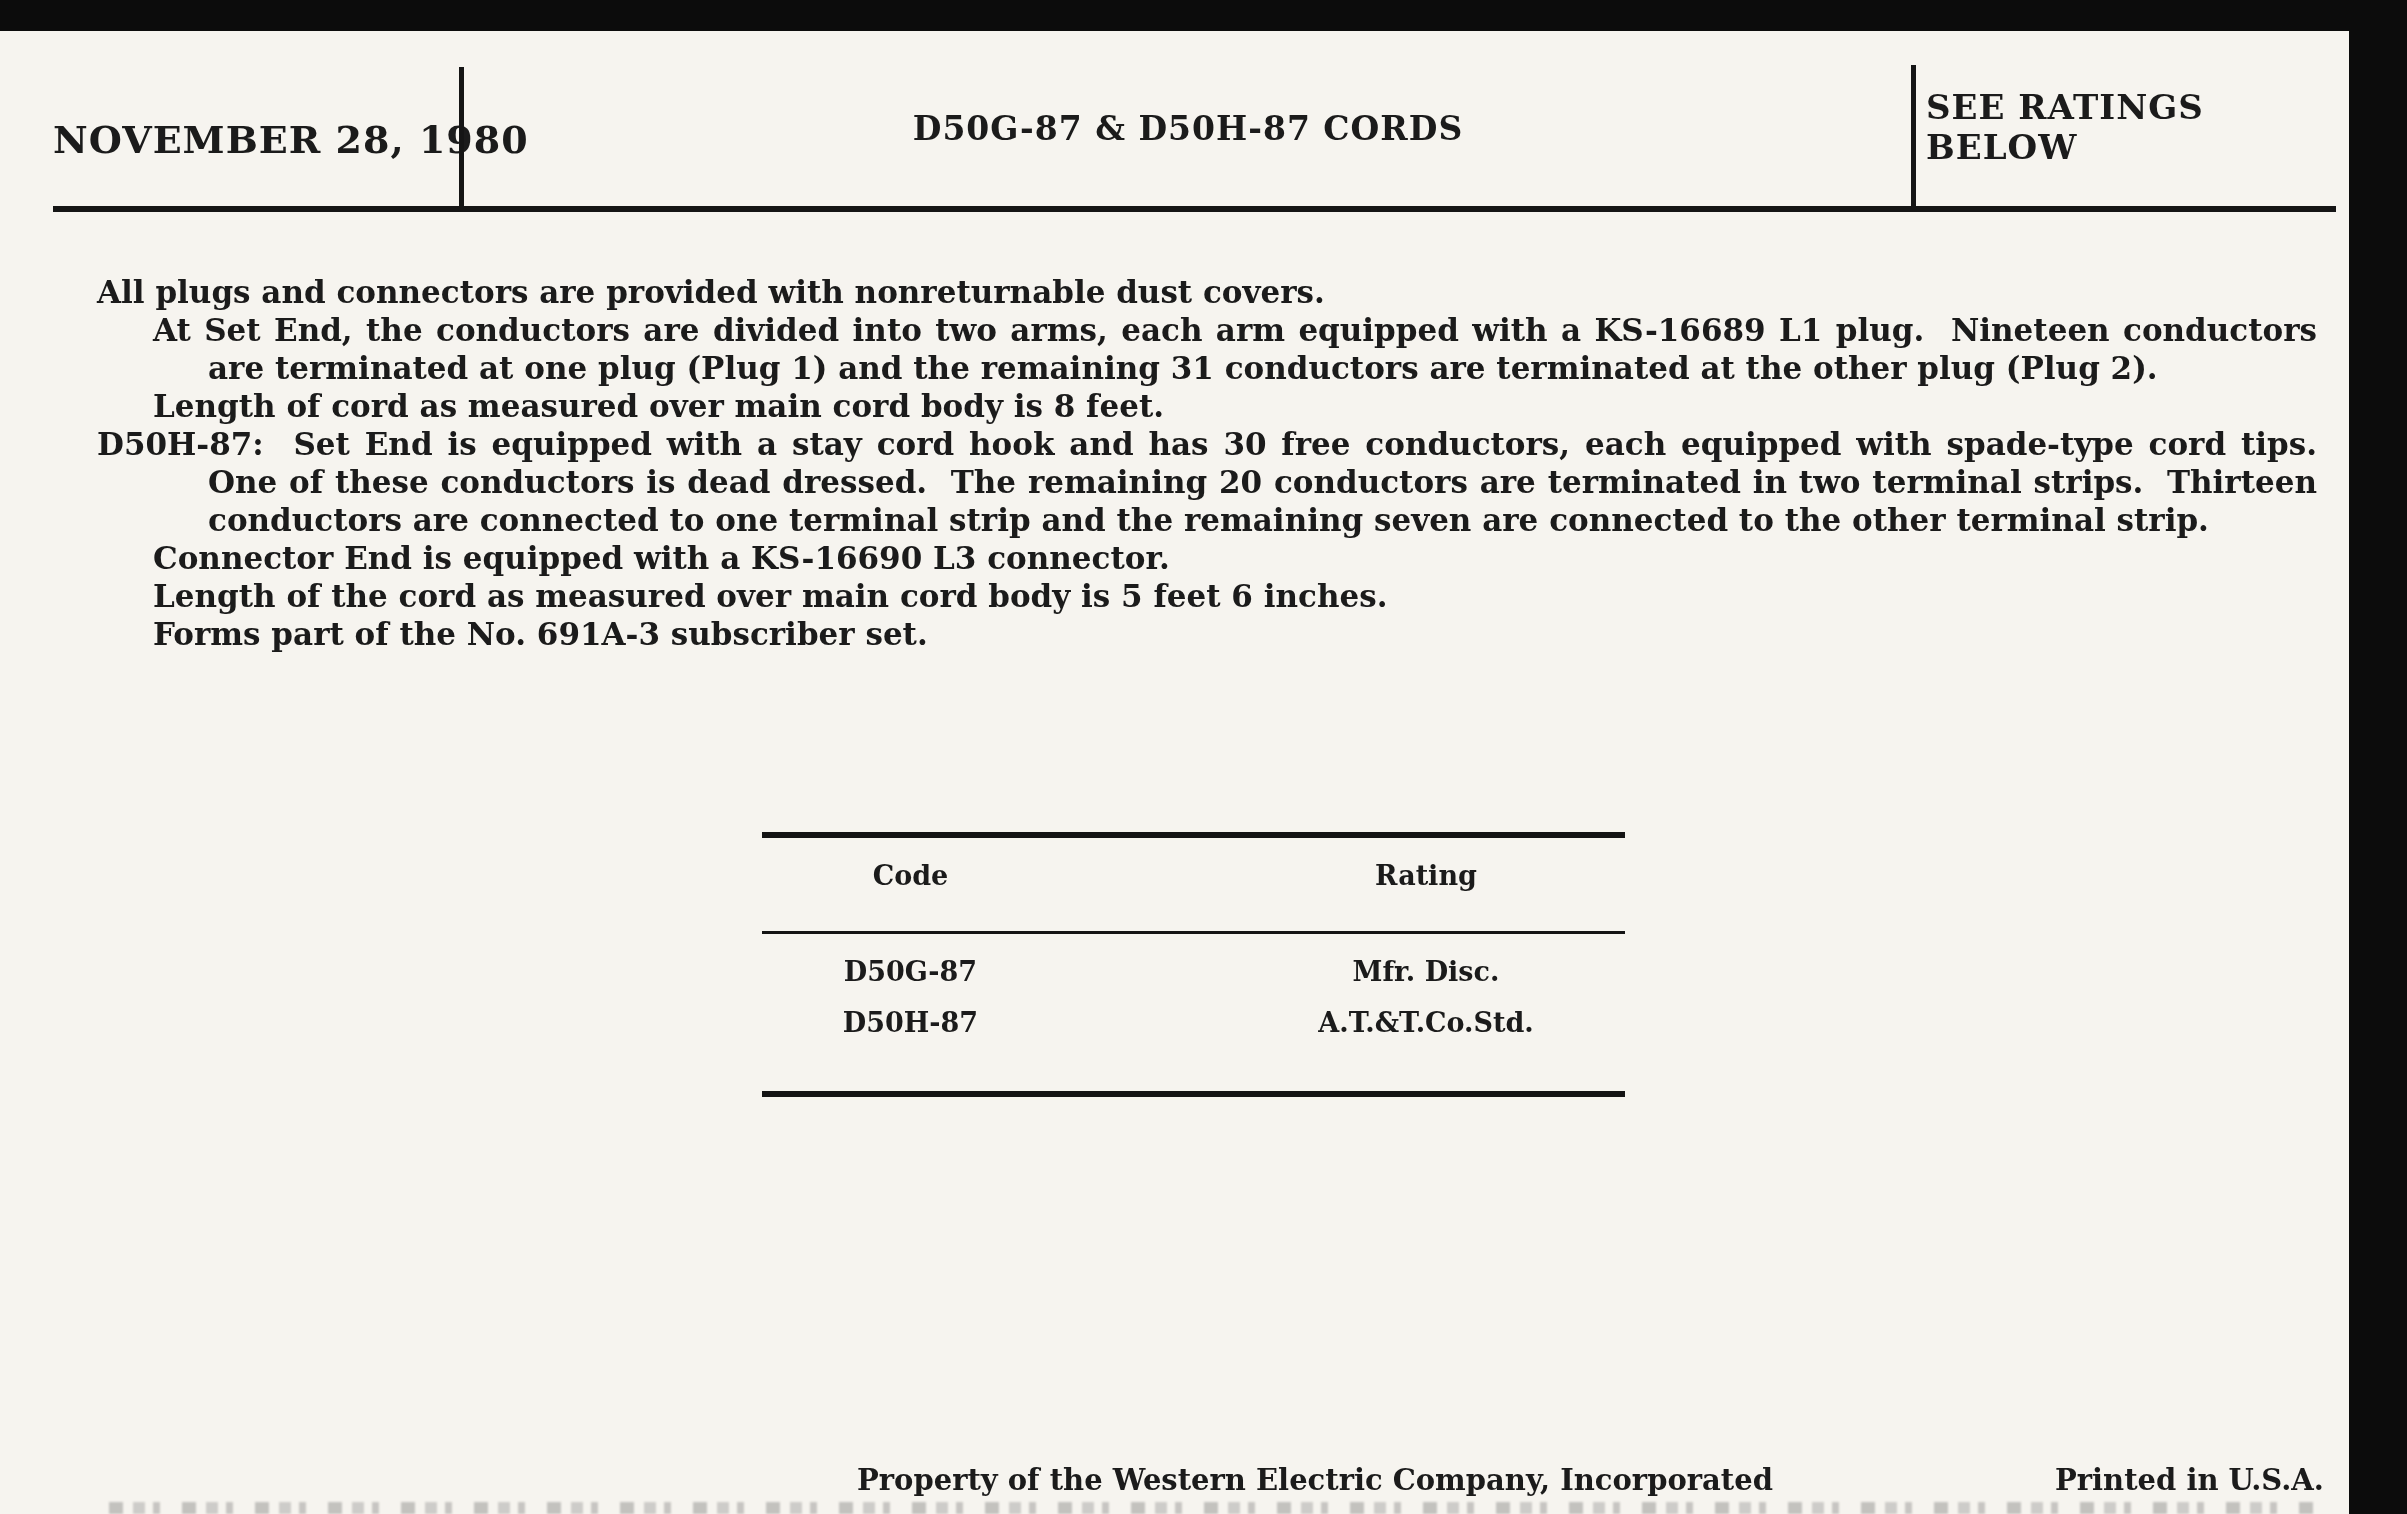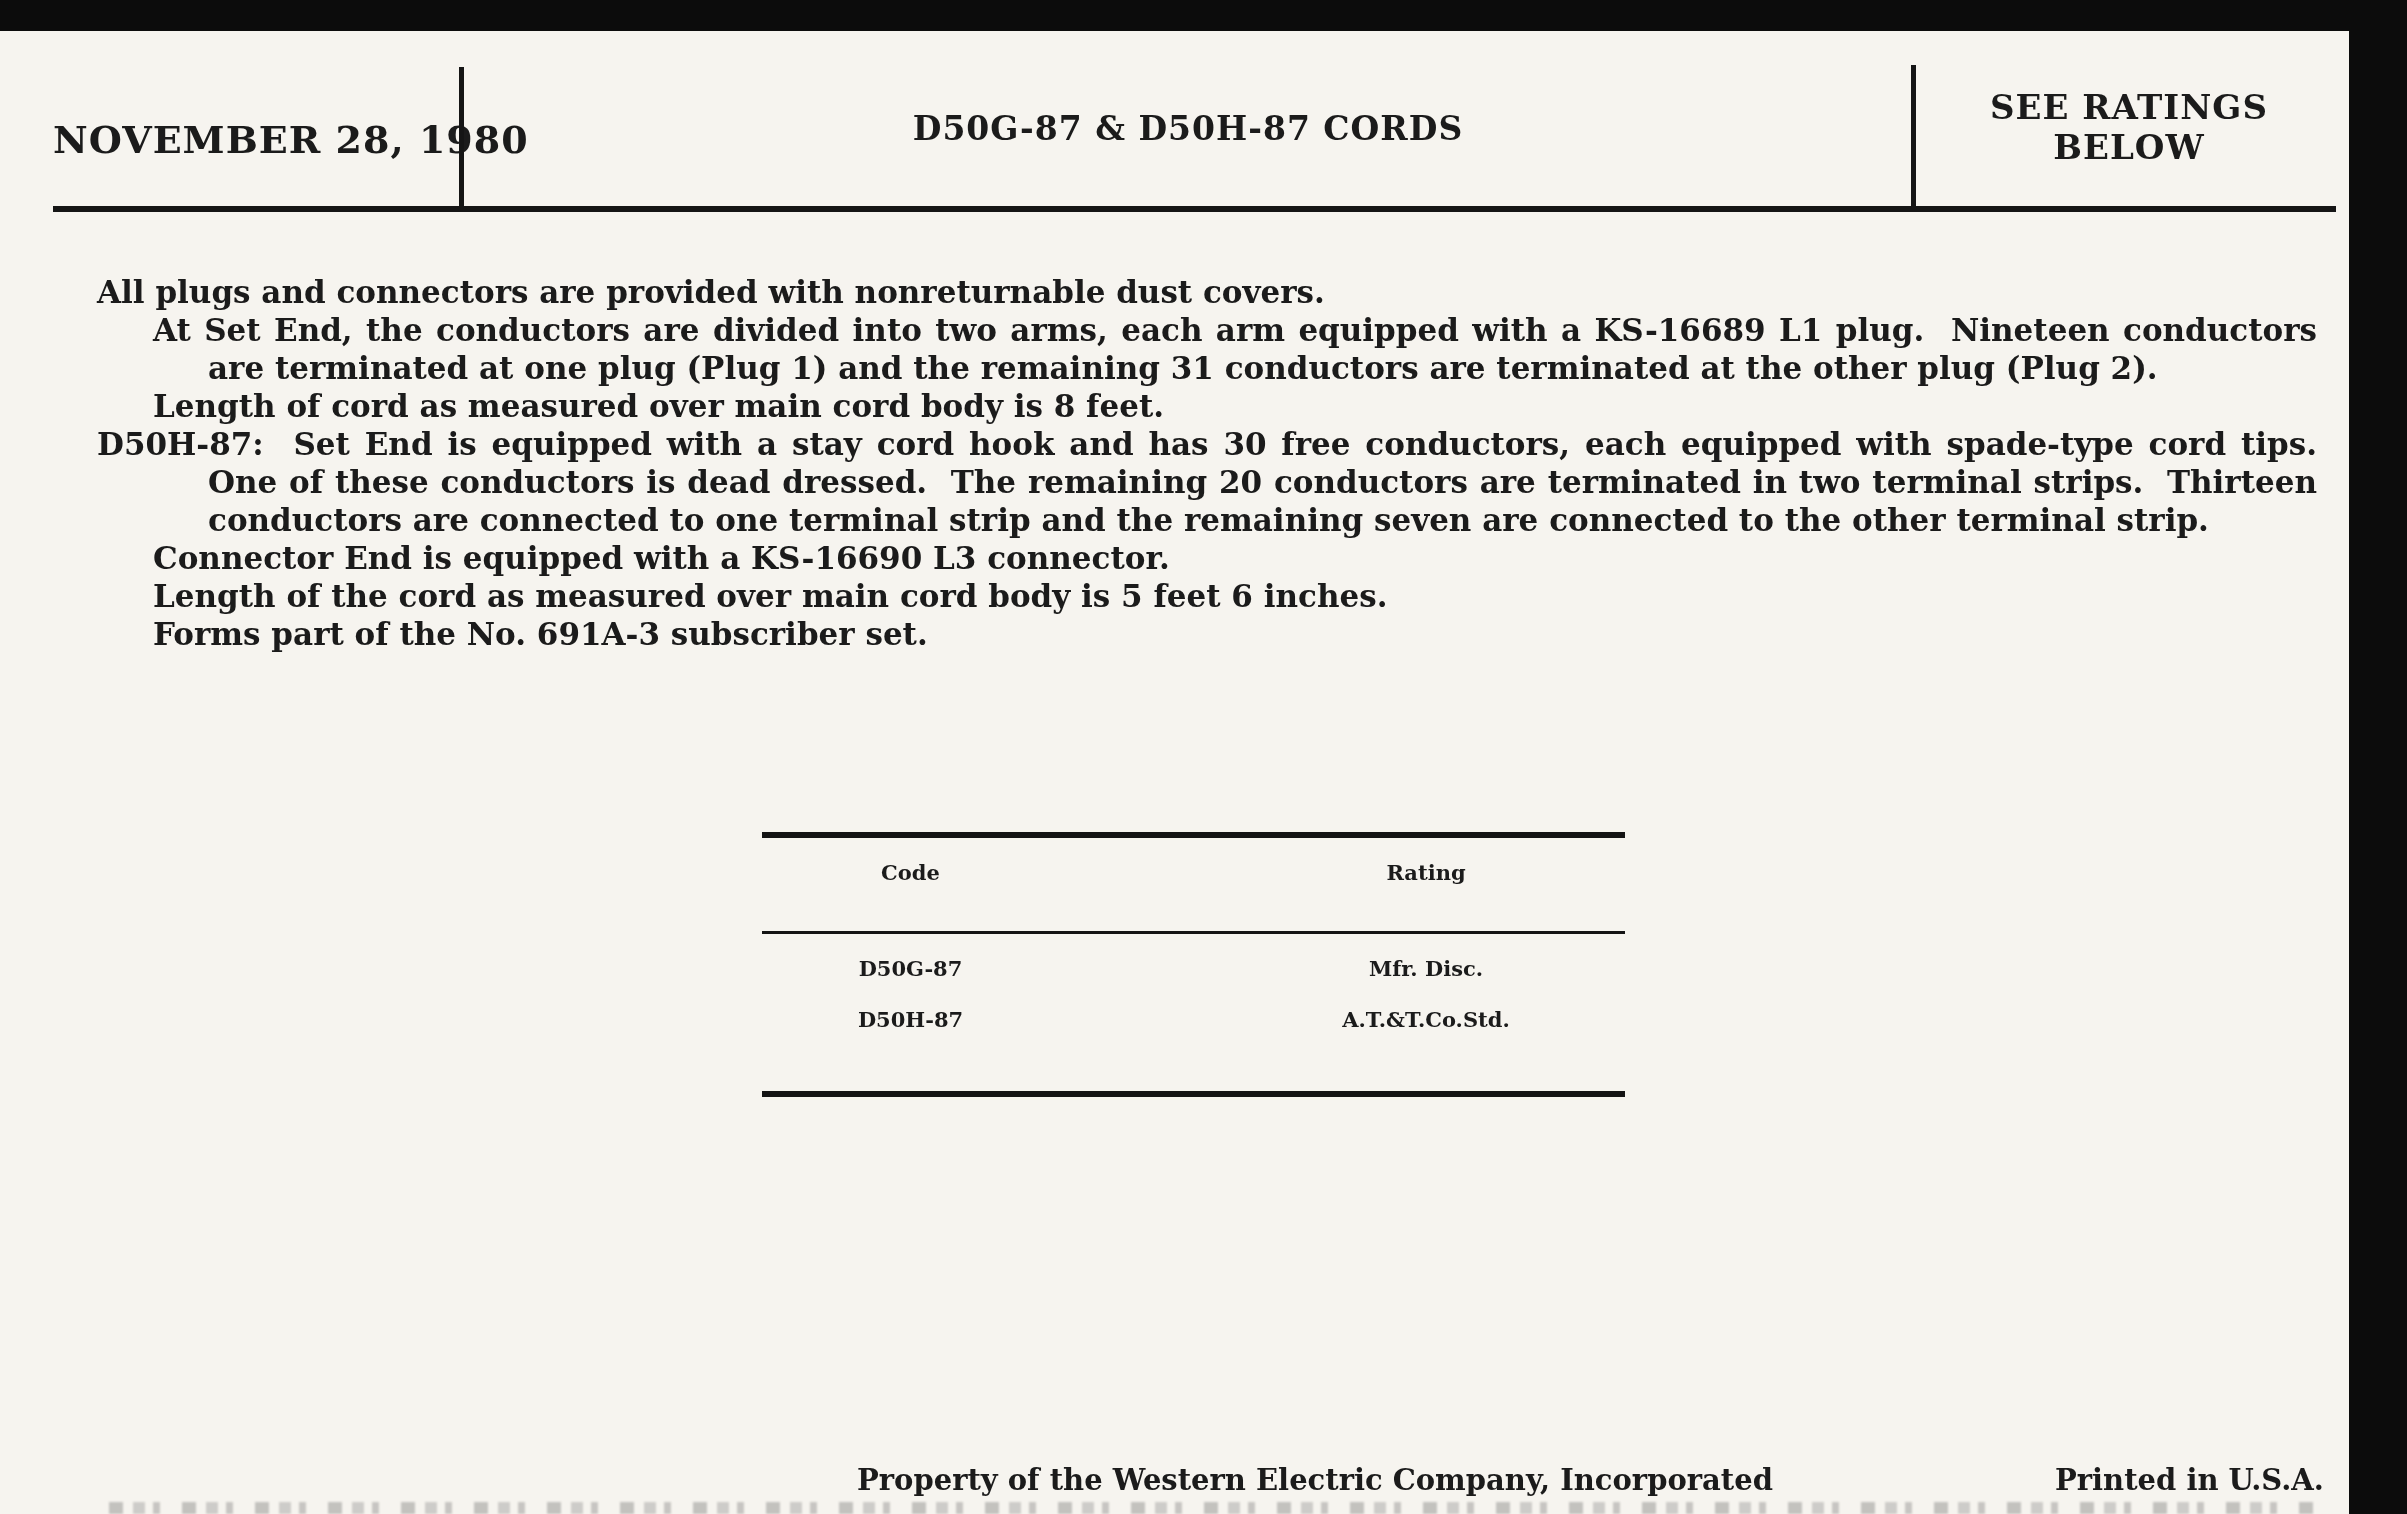--- a/index.html
+++ b/index.html
@@ -12,40 +12,40 @@
     color:#1b1b1b;
     overflow:hidden;
   }
   
   .scan-top   { position:absolute; top:0; left:0; width:2408px; height:31px; background:#0c0c0c; }
   .scan-right { position:absolute; top:0; right:0; width:59px; height:1515px; background:#0c0c0c; }
 
   
   .hdr-date  { position:absolute; left:53px;  top:117px; font-size:38px; letter-spacing:1px; white-space:nowrap; }
   .hdr-title { position:absolute; left:495px; top:109px; width:1386px; text-align:center; font-size:33px; letter-spacing:1px; white-space:nowrap; }
-  .hdr-note  { position:absolute; left:1926px; top:87px; width:406px; text-align:center; font-size:34px; line-height:40px; letter-spacing:1px; }
+  .hdr-note  { position:absolute; left:1926px; top:87px; width:406px; text-align:left; font-size:34px; line-height:40px; letter-spacing:1px; }
   .hdr-vline-l { position:absolute; left:459px;  top:67px; width:5px; height:145px; background:#151515; }
   .hdr-vline-r { position:absolute; left:1911px; top:65px; width:5px; height:147px; background:#151515; }
   .hdr-rule    { position:absolute; left:53px; top:206px; width:2283px; height:6px; background:#151515; }
 
   
   .body-text { position:absolute; left:97px; top:257px; width:2220px; font-size:31px; line-height:38px; }
   .para     { text-align:justify; white-space:pre-wrap; }
   .mt       { margin-top:16px; }
   .sub      { margin-left:56px; }
   .sub-hang { margin-left:111px; text-indent:-55px; }
   .top-hang { margin-left:111px; text-indent:-111px; }
 
   
   .rtable  { position:absolute; left:762px; top:832px; width:863px; height:269px; }
   .rt-rule { position:absolute; left:0; width:100%; background:#141414; }
   .rt-top  { top:0;     height:6px; }
   .rt-mid  { top:99px; height:3px; }
   .rt-bot  { top:259px; height:6px; }
-  .rt-cell { position:absolute; text-align:center; font-size:21px; white-space:nowrap; }
+  .rt-cell { position:absolute; text-align:center; font-size:27px; white-space:nowrap; }
   .rt-c1   { left:0;     width:297px; }
   .rt-c2   { left:465px; width:398px; }
   .rt-hdr  { top:28px; }
   .rt-r1   { top:124px; }
   .rt-r2   { top:175px;text-align:center; }
 
   
   .footer-property { position:absolute; left:857px;  top:1463px; width:750px; text-align:center; font-size:29px; white-space:nowrap; }
   .footer-printed  { position:absolute; left:2055px; top:1463px; width:242px; text-align:center; font-size:29px; white-space:nowrap; }
 

